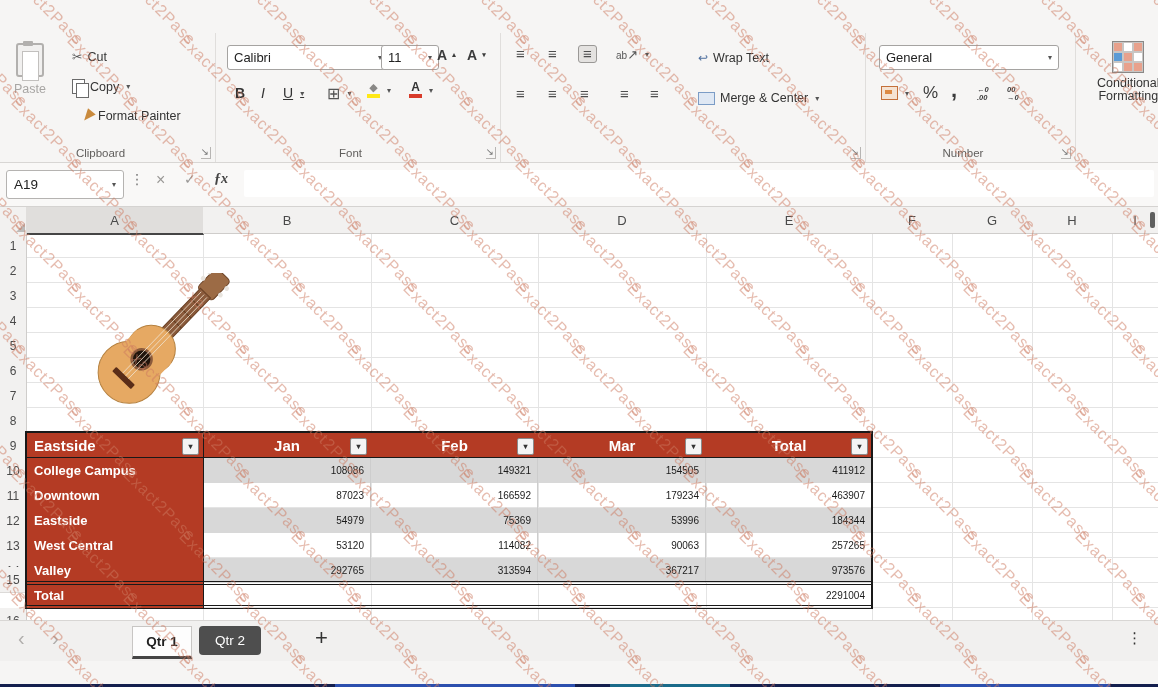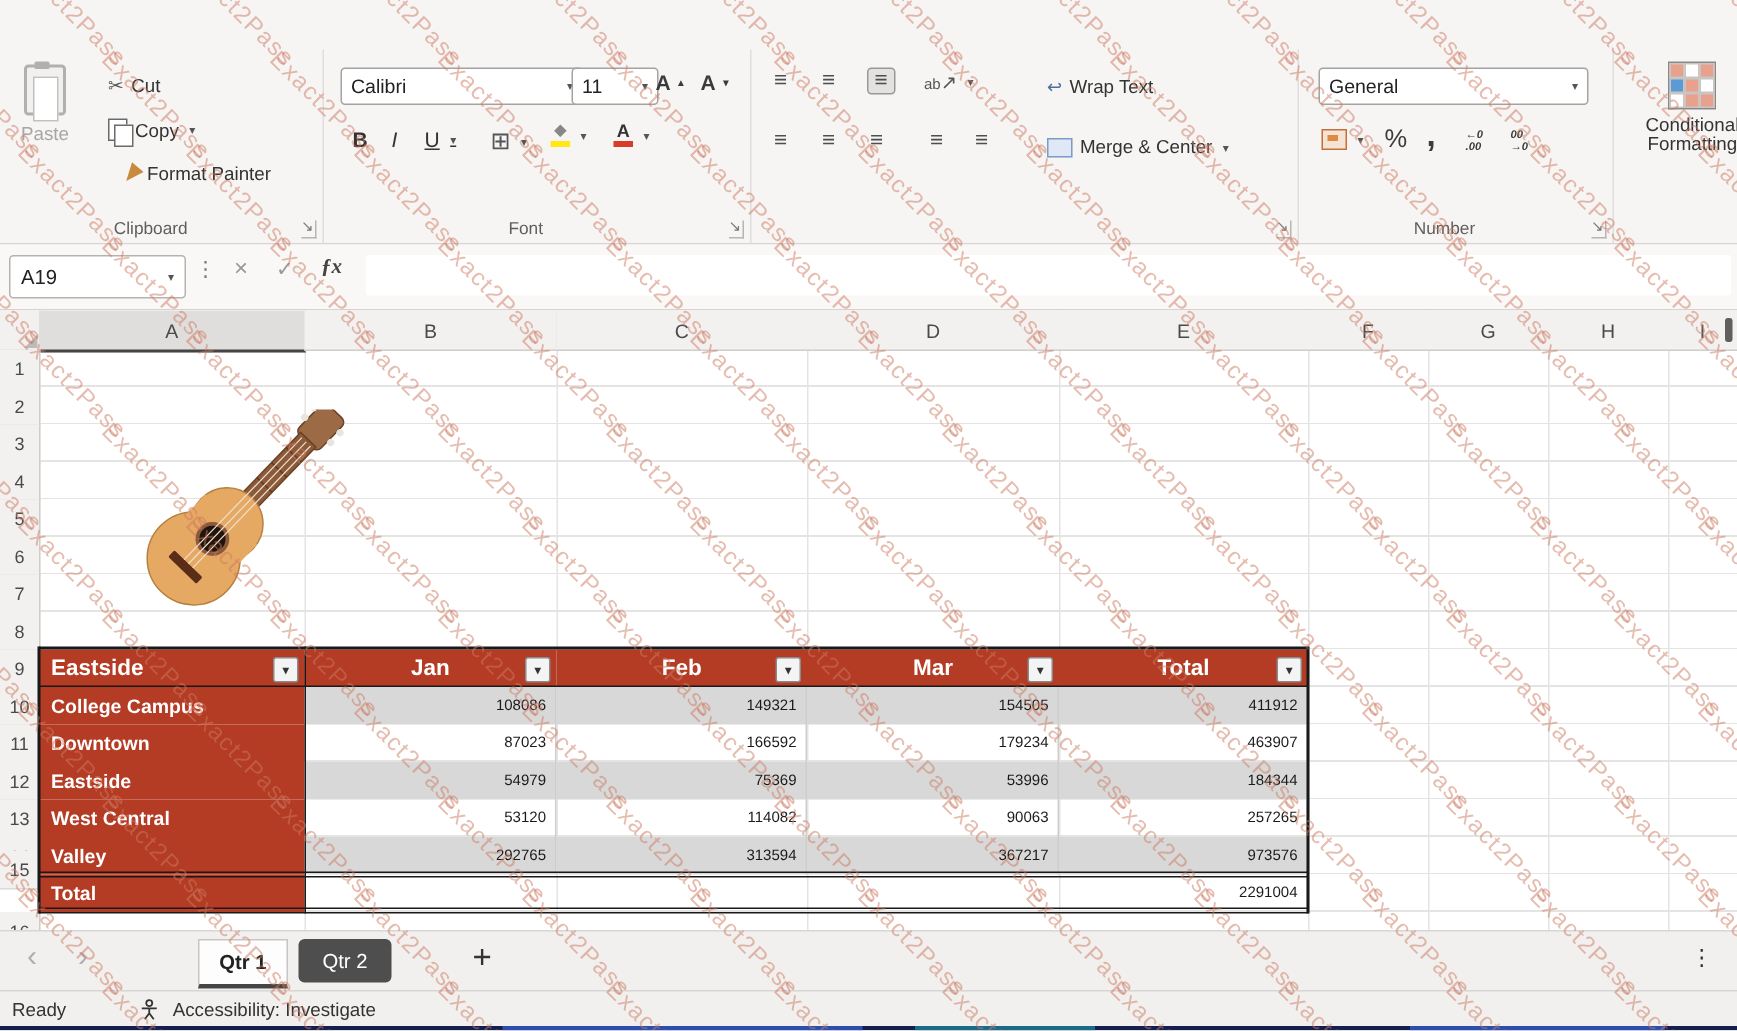--- a/index.html
+++ b/index.html
@@ -435,28 +435,20 @@
 
   <div id="tabbar">
     <div class="navarr" style="left:18px">‹</div>
     <div class="navarr" style="left:52px">›</div>
     <div class="stab" id="tab1">Qtr 1</div>
     <div class="stab" id="tab2">Qtr 2</div>
     <div id="addsheet">+</div>
     <div id="tabkebab">⋮</div>
   </div>
 
-  <div id="statusbar">
-    <span>Ready</span>
-    <svg width="15" height="15" viewBox="0 0 15 15" style="margin-left:40px">
-      <circle cx="7.5" cy="2.8" r="2" fill="none" stroke="#333" stroke-width="1.2"></circle>
-      <path d="M2.5 6.2 H12.5 M7.5 6.2 V9.5 M4.5 13.5 L7.5 9.5 L10.5 13.5" fill="none" stroke="#333" stroke-width="1.2"></path>
-    </svg>
-    <span>Accessibility: Investigate</span>
-  </div>
 
   <div id="bottomstrip">
     <i style="left:335px;width:240px;background:#2c4fae"></i>
     <i style="left:610px;width:120px;background:#1a6b8a"></i>
     <i style="left:940px;width:170px;background:#2c4fae"></i>
   </div>
 
   <div id="watermark">
       <span style="left: 0px; top: 0px;">Exact2Pass</span>
       <span style="left: 112px; top: 0px;">Exact2Pass</span>

